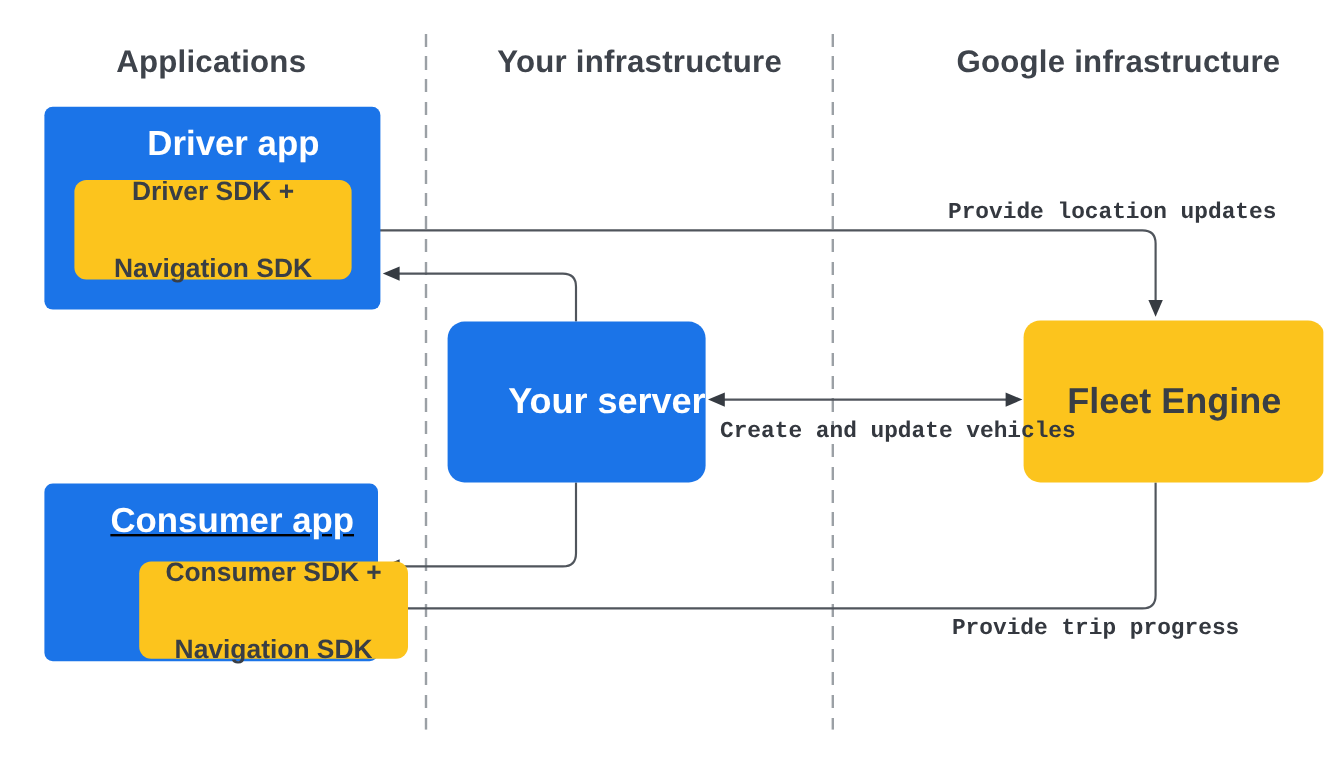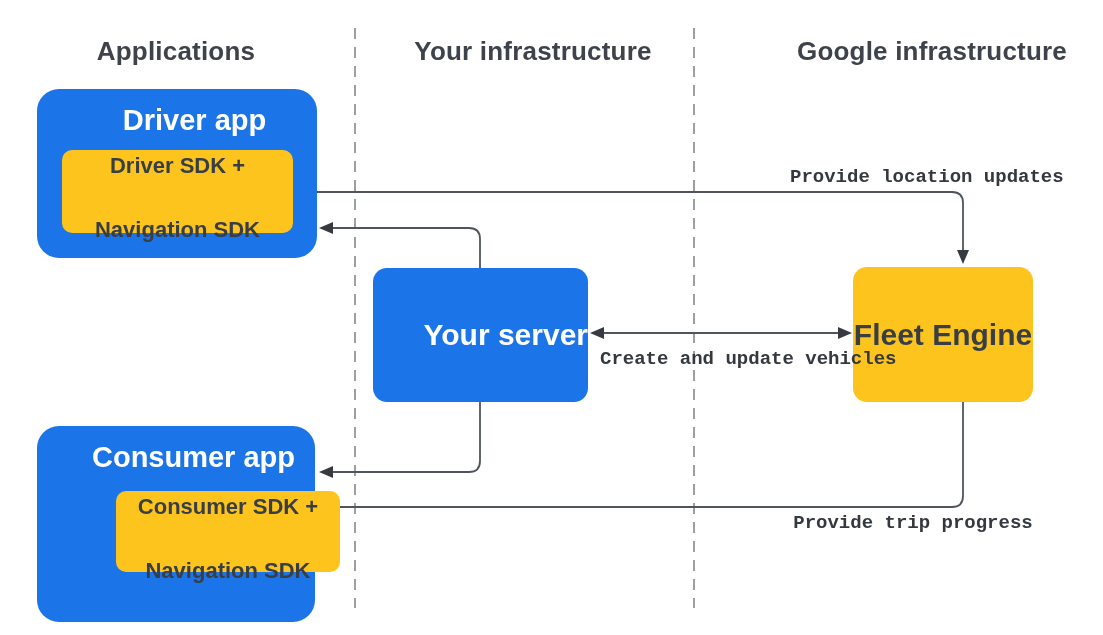--- a/index.html
+++ b/index.html
@@ -25,37 +25,38 @@
     top:28px;
     width:2px;
     height:580px;
     background:repeating-linear-gradient(to bottom,
       var(--dashed_line,#9BA0A5) 0 11px,
       transparent 11px 19px);
   }
   .box { position:absolute; box-sizing:border-box; }
   .app-box {
     background:var(--blue,#1B74E8);
-    border-radius:22px;
+    border-radius:7px;
     padding-left:35px;
   }
   .app-title {
     margin-top:15px;
     text-align:center;
     color:var(--white_text,#ffffff);
     font-weight:700;
     font-size:29px;
   }
   .sdk-box {
     position:absolute;
     background:var(--yellow,#FCC41D);
     border-radius:10px;
     display:flex;
     flex-direction:column;
     align-items:center;
+    justify-content:center;
     color:var(--dark_text,#393E45);
     font-weight:700;
     font-size:22px;
     line-height:32px;
     text-align:center;
     gap:32px;
   }
   .server-box {
     background:var(--blue,#1B74E8);
     border-radius:14px;
@@ -132,33 +133,33 @@
   </svg>
 
   <div class="box app-box" style="left:37px;top:89px;width:280px;height:169px;">
     <div class="app-title">Driver app</div>
     <div class="sdk-box" style="left:25px;top:61px;width:231px;height:83px;">
       <span>Driver SDK +</span>
       <span>Navigation SDK</span>
     </div>
   </div>
 
-  <div class="box app-box" style="left:37px;top:426px;width:278px;height:196px;">
+  <div class="box app-box" style="left:37px;top:403px;width:278px;height:148px;text-decoration:underline;">
     <div class="app-title">Consumer app</div>
     <div class="sdk-box" style="left:31px;top:65px;width:224px;height:81px;margin-left:48px;">
       <span>Consumer SDK +</span>
       <span>Navigation SDK</span>
     </div>
   </div>
 
   <div class="box server-box" style="left:373px;top:268px;width:215px;height:134px;">
     <span>Your server</span>
   </div>
 
-  <div class="box engine-box" style="left:853px;top:267px;width:180px;height:135px;">
+  <div class="box engine-box" style="left:853px;top:267px;width:251px;height:135px;">
     <span>Fleet Engine</span>
   </div>
 
   <div class="edge-label centered" style="left:790px;top:166px;width:260px;">Provide location updates</div>
   <div class="edge-label" style="left:600px;top:348px;">Create and update vehicles</div>
   <div class="edge-label centered" style="left:793px;top:512px;width:240px;">Provide trip progress</div>
 
 </div>
 
 </body></html>

